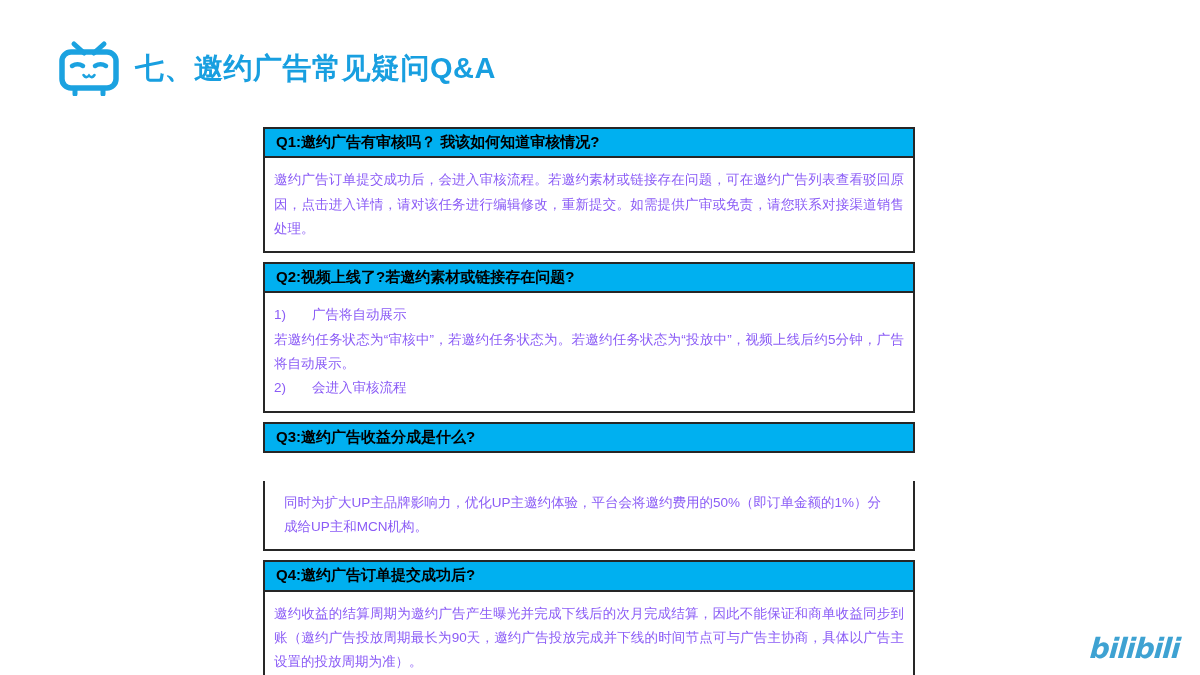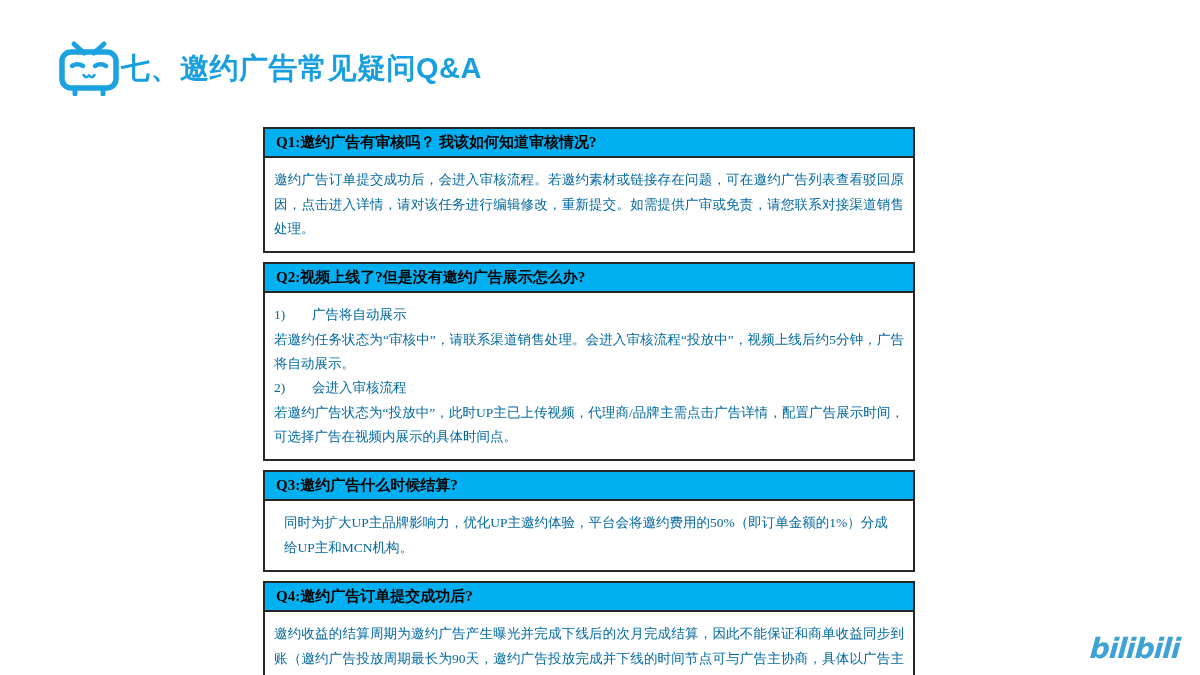--- a/index.html
+++ b/index.html
@@ -12,58 +12,59 @@
   }
   .slide { position: absolute; inset: 0; width: 1200px; height: 675px; background: #ffffff; }
 
   
   .slide-header {
     position: absolute;
     left: 57px;
     top: 38px;
     display: flex;
     align-items: center;
+    gap: 14px;
   }
   .tv-icon { width: 64px; height: 58px; flex: 0 0 auto; }
   .slide-title {
     font-size: 29px;
     font-weight: bold;
     color: #189fe0;
     letter-spacing: 0.5px;
     white-space: nowrap;
   }
 
   
   .qa-panel {
     position: absolute;
     left: 263px;
     top: 127px;
     width: 652px;
   }
-  .qa-block { margin-bottom: 9px; font-family: Liberation Serif, serif; }
+  .qa-block { margin-bottom: 9px; }
   .qa-header {
     background: #00b0f0;
     border: 2px solid #262626;
     padding: 3px 11px 4px 11px;
     font-size: 15px;
     font-weight: bold;
     color: #000000;
     line-height: 1.35;
   }
   .qa-body {
     background: #ffffff;
     border: 2px solid #262626;
     border-top: 0;
     padding: 10px 9px;
     font-size: 13.5px;
     line-height: 1.8;
-    color: #0369a1;
+    color: #8b5cf6;
     text-align: justify;
   }
-  .qa-body.indented { padding-left: 19px; padding-right: 19px; text-align: left; }
+  .qa-body.indented { padding-left: 19px; padding-right: 19px; text-align: left; margin-top: 28px; }
   .qa-item-title { display: flex; }
   .qa-item-num { width: 38px; flex: 0 0 auto; }
 
   
   .logo {
     position: absolute;
     right: 20px;
     bottom: 10px;
     font-family: "DejaVu Sans", sans-serif;
     font-weight: bold;
@@ -101,37 +102,36 @@
   </div>
 
   <div class="qa-panel">
 
     <div class="qa-block">
       <div class="qa-header">Q1:邀约广告有审核吗？ 我该如何知道审核情况?</div>
       <div class="qa-body">邀约广告订单提交成功后，会进入审核流程。若邀约素材或链接存在问题，可在邀约广告列表查看驳回原因，点击进入详情，请对该任务进行编辑修改，重新提交。如需提供广审或免责，请您联系对接渠道销售处理。</div>
     </div>
 
     <div class="qa-block">
-      <div class="qa-header">Q2:视频上线了?但是没有邀约广告展示怎么办?</div>
+      <div class="qa-header">Q2:视频上线了?若邀约素材或链接存在问题?</div>
       <div class="qa-body">
         <div class="qa-item-title">
           <span class="qa-item-num">1)</span>
           <span>广告将自动展示</span>
         </div>
-        <div>若邀约任务状态为“审核中”，请联系渠道销售处理。会进入审核流程“投放中”，视频上线后约5分钟，广告将自动展示。</div>
+        <div>若邀约任务状态为“审核中”，若邀约任务状态为。若邀约任务状态为“投放中”，视频上线后约5分钟，广告将自动展示。</div>
         <div class="qa-item-title">
           <span class="qa-item-num">2)</span>
           <span>会进入审核流程</span>
         </div>
-        <div>若邀约广告状态为“投放中”，此时UP主已上传视频，代理商/品牌主需点击广告详情，配置广告展示时间，可选择广告在视频内展示的具体时间点。</div>
       </div>
     </div>
 
     <div class="qa-block">
-      <div class="qa-header">Q3:邀约广告什么时候结算?</div>
+      <div class="qa-header">Q3:邀约广告收益分成是什么?</div>
       <div class="qa-body indented">同时为扩大UP主品牌影响力，优化UP主邀约体验，平台会将邀约费用的50%（即订单金额的1%）分成给UP主和MCN机构。</div>
     </div>
 
     <div class="qa-block">
       <div class="qa-header">Q4:邀约广告订单提交成功后?</div>
       <div class="qa-body">邀约收益的结算周期为邀约广告产生曝光并完成下线后的次月完成结算，因此不能保证和商单收益同步到账（邀约广告投放周期最长为90天，邀约广告投放完成并下线的时间节点可与广告主协商，具体以广告主设置的投放周期为准）。</div>
     </div>
 
   </div>
 

